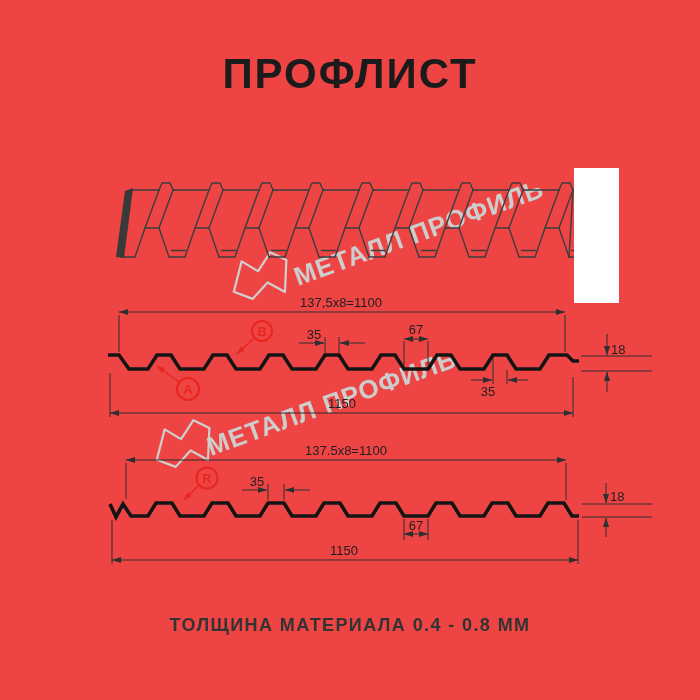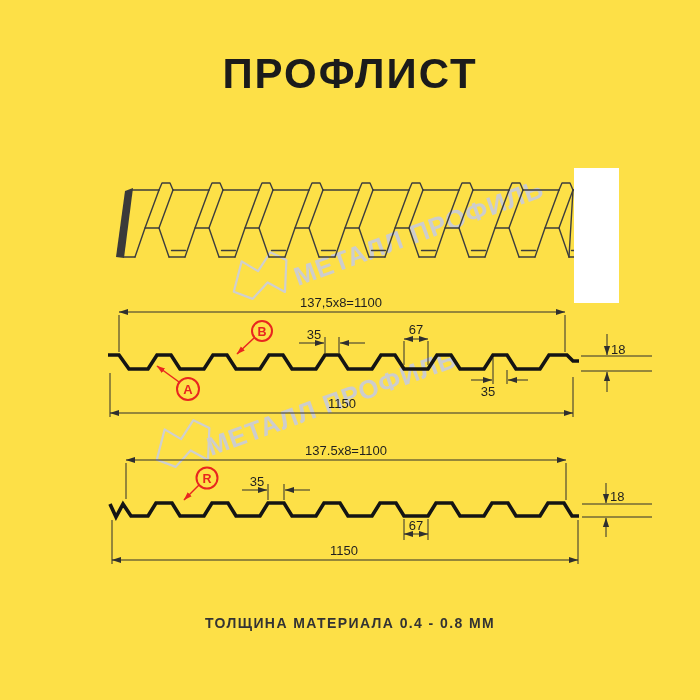--- a/index.html
+++ b/index.html
@@ -1,23 +1,23 @@
 <!DOCTYPE html>
 <html><head>
 <meta charset="utf-8">
 <style>
   html,body{margin:0;padding:0;background:#ffffff;}
-  .canvas{position:relative;width:700px;height:700px;background:#fde047;overflow:hidden;
+  .canvas{position:relative;width:700px;height:700px;background:#ef4444;overflow:hidden;
           font-family:"Liberation Sans",sans-serif;}
   .title{position:absolute;top:50px;left:0;width:100%;text-align:center;
          font-size:42px;font-weight:bold;letter-spacing:2px;color:#1b1b1b;}
   .subtitle{position:absolute;top:102px;left:0;width:100%;text-align:center;
          font-size:17px;font-weight:bold;letter-spacing:2px;color:#2b2b2b;}
   .footer{position:absolute;top:615px;left:0;width:100%;text-align:center;
-         font-size:14px;font-weight:bold;letter-spacing:1.4px;color:#333333;}
+         font-size:18px;font-weight:bold;letter-spacing:1.4px;color:#333333;}
   svg{position:absolute;top:0;left:0;}
   .wm{fill:#cdcdcd;font-weight:bold;font-size:26px;letter-spacing:1px;
       font-family:"Liberation Sans",sans-serif;}
   .wm-logo{stroke:#cfcfcf;stroke-width:2.2;fill:none;stroke-linejoin:round;}
   .sheet{stroke:#3d3d3d;stroke-width:1.4;fill:none;stroke-linejoin:round;stroke-linecap:round;}
   .prof{stroke:#141414;stroke-width:3.6;fill:none;stroke-linejoin:miter;}
   .dim{stroke:#2f2f2f;stroke-width:1;fill:none;}
   .dimtxt{fill:#1f1f1f;font-size:13px;text-anchor:middle;font-family:"Liberation Sans",sans-serif;}
   .dimtxt.start{text-anchor:start;}
   .red{stroke:#e8261f;stroke-width:1.5;fill:none;}

